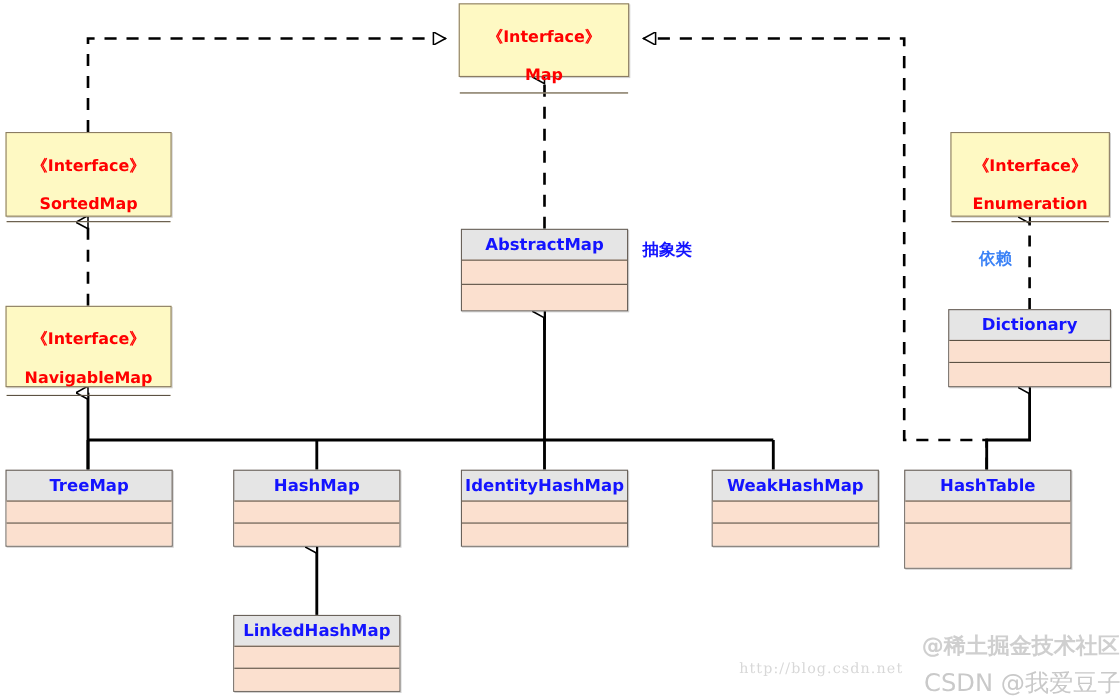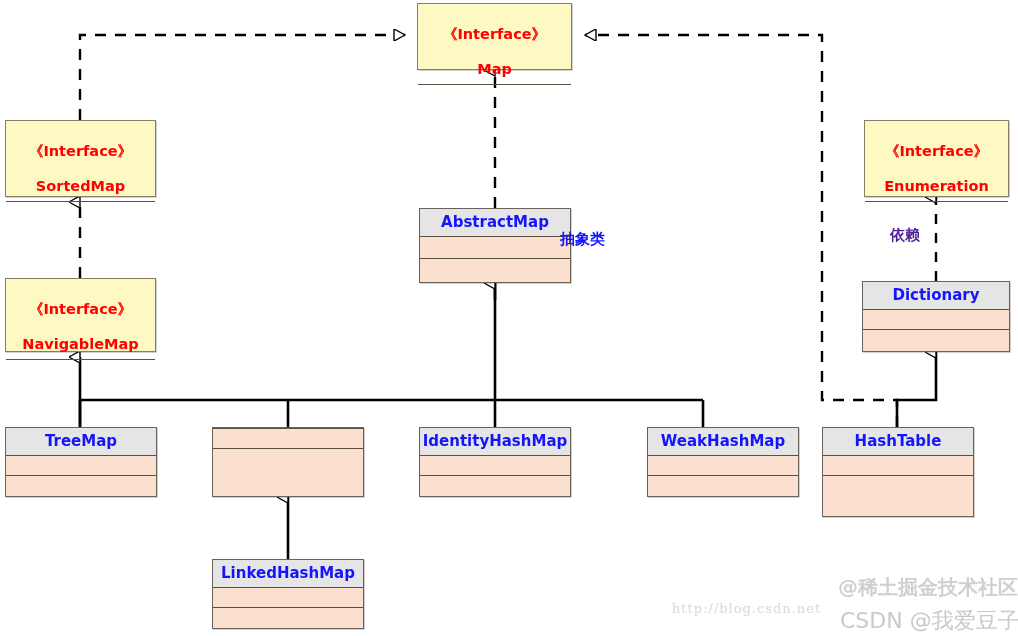--- a/index.html
+++ b/index.html
@@ -74,21 +74,21 @@
   .guillemet {
     font-size: 14.5px;
   }
   .annot {
     position: absolute;
     font-weight: bold;
     font-size: 15px;
     white-space: nowrap;
   }
   .annot.blue { color: #1414ff; }
-  .annot.red  { color: #4c1d95; }
+  .annot.red  { color: #3b82f6; }
   .watermark {
     position: absolute;
     white-space: nowrap;
     user-select: none;
   }
   .wm-url {
     color: #d8d8d8;
     font-family: "DejaVu Serif", "Liberation Serif", serif;
     font-size: 13px;
     letter-spacing: 1px;
@@ -218,20 +218,21 @@
     <div class="compartment" style="flex:1;"></div>
   </div>
 
   <div class="node cls" style="left:5px; top:427px; width:152px; height:70px;">
     <div class="title">TreeMap</div>
     <div class="compartment" style="height:20px;"></div>
     <div class="compartment" style="flex:1;"></div>
   </div>
 
   <div class="node cls" style="left:212px; top:427px; width:152px; height:70px;">
+    <div class="title">HashMap</div>
     <div class="compartment" style="height:20px;"></div>
     <div class="compartment" style="flex:1;"></div>
   </div>
 
   <div class="node cls" style="left:419px; top:427px; width:152px; height:70px;">
     <div class="title">IdentityHashMap</div>
     <div class="compartment" style="height:20px;"></div>
     <div class="compartment" style="flex:1;"></div>
   </div>
 
@@ -246,21 +247,21 @@
     <div class="compartment" style="height:20px;"></div>
     <div class="compartment" style="flex:1;"></div>
   </div>
 
   <div class="node cls" style="left:212px; top:559px; width:152px; height:70px;justify-content:center;">
     <div class="title">LinkedHashMap</div>
     <div class="compartment" style="height:20px;"></div>
     <div class="compartment" style="flex:1;"></div>
   </div>
 
-  <div class="annot blue" style="left:560px; top:218px;margin-top:12px;">抽象类</div>
+  <div class="annot blue" style="left:584px; top:218px;">抽象类</div>
 
   <div class="annot red" style="left:890px; top:226px;">依赖</div>
 
   <div class="watermark wm-url" style="left:672px; top:601px;">http://blog.csdn.net</div>
 
   <div class="watermark wm-juejin" style="left:838px; top:574px;">@稀土掘金技术社区</div>
 
   <div class="watermark wm-csdn" style="left:840px; top:606px;">CSDN @我爱豆子</div>
 
 </div>

